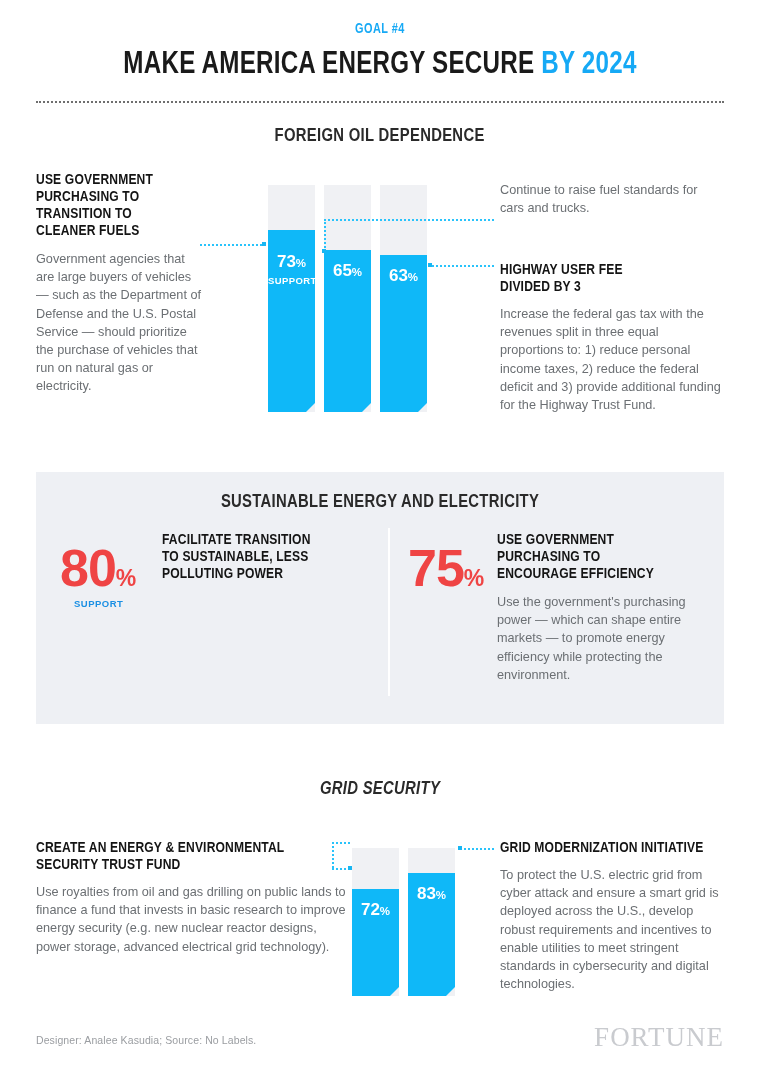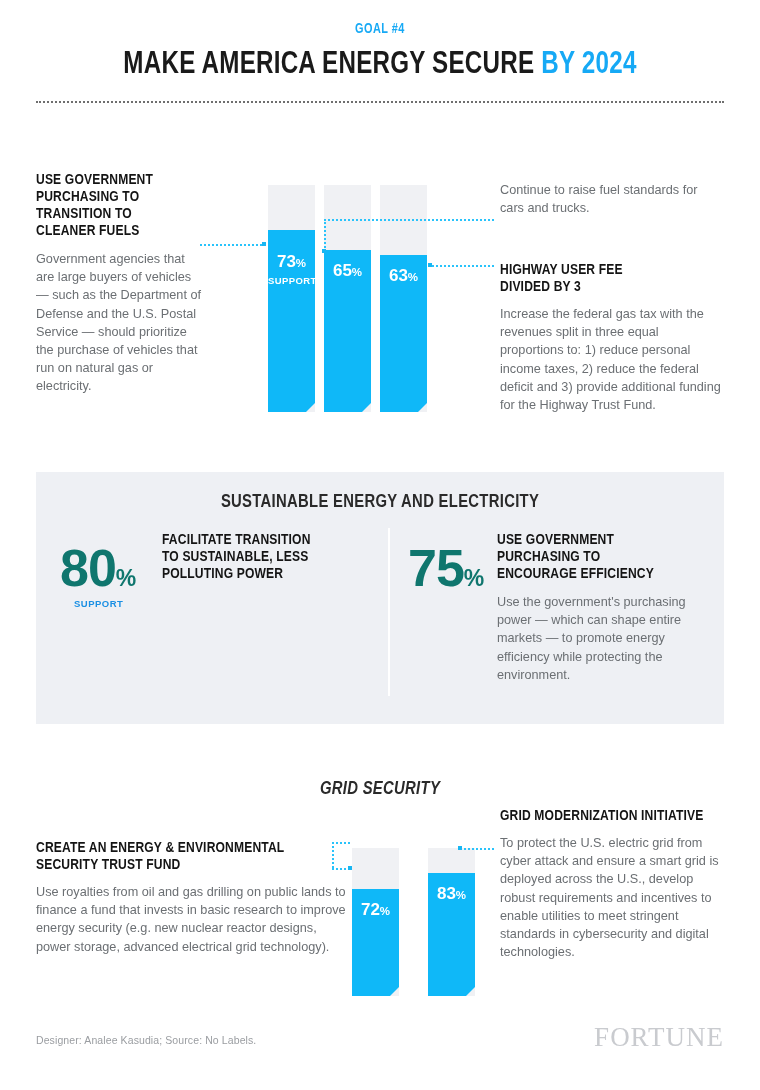--- a/index.html
+++ b/index.html
@@ -87,21 +87,21 @@
 
   
   .panel{
     position:absolute;left:36px;top:472px;width:688px;height:252px;
     background:#eef0f4;
   }
   .panel-div{
     position:absolute;left:388px;top:528px;width:2px;height:168px;background:#ffffff;
   }
   .bignum{
-    position:absolute;color:#0f766e;font-weight:bold;line-height:1;
+    position:absolute;color:#ef4444;font-weight:bold;line-height:1;
   }
   .bignum .n{font-size:52px;letter-spacing:-1px;}
   .bignum .p{font-size:23px;}
   .suplab{
     position:absolute;color:#1a8fe3;font-weight:bold;font-size:9.5px;letter-spacing:.5px;
   }
 
   
   .credit{
     position:absolute;left:36px;top:1034px;
@@ -119,20 +119,23 @@
 <div class="page">
 
   <div class="hdr">
     <div class="goal cond">GOAL #4</div>
     <div class="title-wrap">
       <span class="title cond"><span>MAKE AMERICA ENERGY SECURE </span><span class="by">BY 2024</span></span>
     </div>
   </div>
   <div class="rule"></div>
 
+  <div class="sec-head" style="top:124px;">
+    <span class="cond">FOREIGN OIL DEPENDENCE</span>
+  </div>
 
   <div class="block" style="left:36px;top:170px;width:180px;">
     <div class="bhead">
       <span class="cond cond-l">USE GOVERNMENT</span>
       <span class="cond cond-l">PURCHASING TO</span>
       <span class="cond cond-l">TRANSITION TO</span>
       <span class="cond cond-l">CLEANER FUELS</span>
     </div>
     <div class="bbody" style="margin-top:12px;width:168px;">Government agencies that are large buyers of vehicles — such as the Department of Defense and the U.S. Postal Service — should prioritize the purchase of vehicles that run on natural gas or electricity.</div>
   </div>
@@ -222,30 +225,30 @@
   <div class="dot-h" style="left:332px;top:842px;width:18px;"></div>
   <div class="dot-v" style="left:332px;top:842px;height:26px;"></div>
   <div class="dot-h" style="left:332px;top:868px;width:18px;"></div>
   <div class="dot-end" style="left:348px;top:866px;"></div>
 
   <div class="barset" style="left:352px;top:848px;width:105px;height:148px;">
     <div class="bar" style="left:0;height:148px;">
       <div class="fill" style="height:107px;"></div>
       <div class="val" style="bottom:76px;"><span class="num">72</span><span class="pct">%</span></div>
     </div>
-    <div class="bar" style="left:56px;height:148px;margin-left:20px;">
+    <div class="bar" style="left:56px;height:148px;">
       <div class="fill" style="height:123px;"></div>
       <div class="val" style="bottom:92px;"><span class="num">83</span><span class="pct">%</span></div>
     </div>
   </div>
 
   <div class="dot-h" style="left:460px;top:848px;width:34px;"></div>
   <div class="dot-end" style="left:458px;top:846px;"></div>
 
-  <div class="block" style="left:500px;top:806px;width:228px;">
+  <div class="block" style="left:500px;top:838px;width:228px;">
     <div class="bhead">
       <span class="cond cond-l">GRID MODERNIZATION INITIATIVE</span>
     </div>
     <div class="bbody" style="margin-top:11px;width:226px;">To protect the U.S. electric grid from cyber attack and ensure a smart grid is deployed across the U.S., develop robust requirements and incentives to enable utilities to meet stringent standards in cybersecurity and digital technologies.</div>
   </div>
 
   <div class="credit">Designer: Analee Kasudia; Source: No Labels.</div>
   <div class="logo">FORTUNE</div>
 
 </div>

